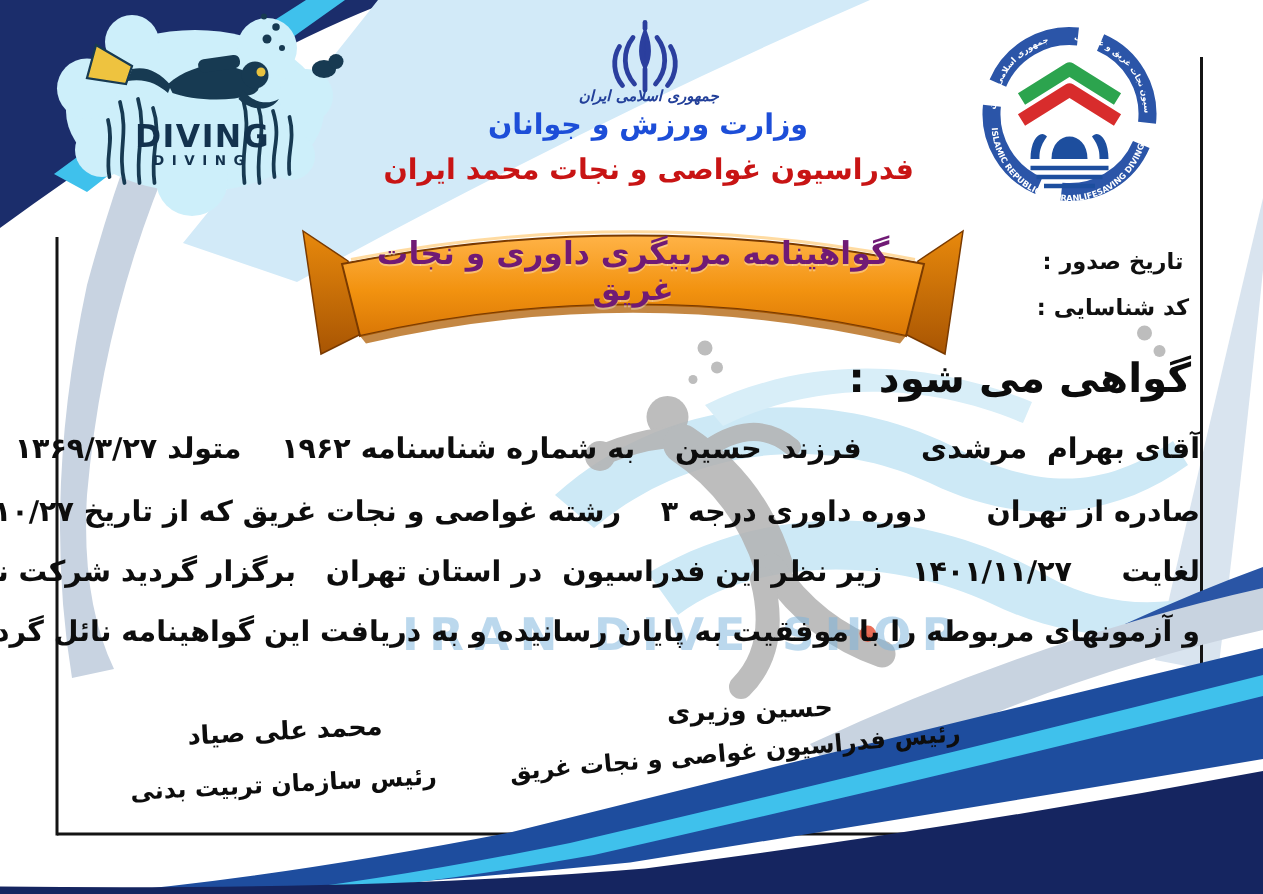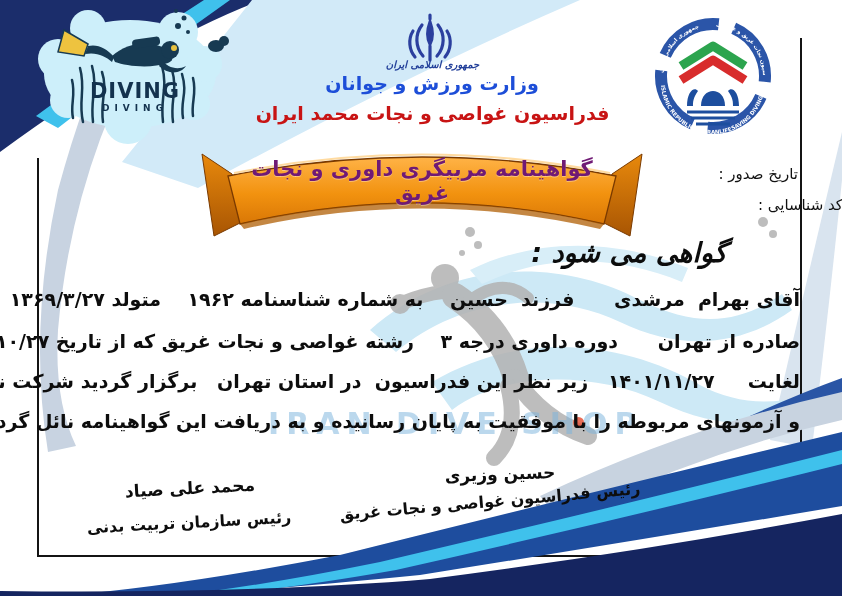--- a/index.html
+++ b/index.html
@@ -18,26 +18,26 @@
   .layer3{z-index:3;}
 
   .country-line{left:340px;top:59px;width:185px;font-size:10px;font-style:italic;
     font-weight:bold;color:#23409a;}
   .ministry-line{left:322px;top:72px;width:220px;font-size:19px;font-weight:bold;color:#1d4ed8;text-align:center;}
   .federation-title{left:230px;top:102px;width:405px;font-size:19px;font-weight:bold;color:#c81414;}
 
   .ribbon-text{left:228px;top:157px;width:388px;font-size:21px;font-weight:bold;
     color:#701a75;text-shadow:0 1px 0 rgba(255,255,255,.35);}
 
-  .meta-label{left:686px;width:112px;font-size:15px;font-weight:normal;color:#111;text-align:right;}
+  .meta-label{left:686px;width:112px;font-size:15px;font-weight:bold;color:#111;text-align:center;}
   .issue-date{top:165px;}
-  .id-code{top:196px;margin-left:45px;}
+  .id-code{top:196px;}
 
   .heading{right:48px;top:237px;width:330px;font-size:27px;font-weight:bold;color:#0c0c0c;
-    text-align:center;font-style:italic;}
+    text-align:right;}
   .bodyline{left:42px;width:758px;font-size:19px;font-weight:bold;color:#0d0d0d;
     white-space:pre;text-align:center;}
   .l1{top:288px;}
   .l2{top:330px;}
   .l3{top:370px;}
   .l4{top:410px;}
 
   .sig{font-weight:bold;color:#0d0d0d;text-align:center;}
   .sig-r-name{left:400px;top:464px;width:200px;font-size:17px;transform:rotate(-2deg);}
   .sig-r-title{left:330px;top:492px;width:320px;font-size:16px;transform:rotate(-5deg);}

